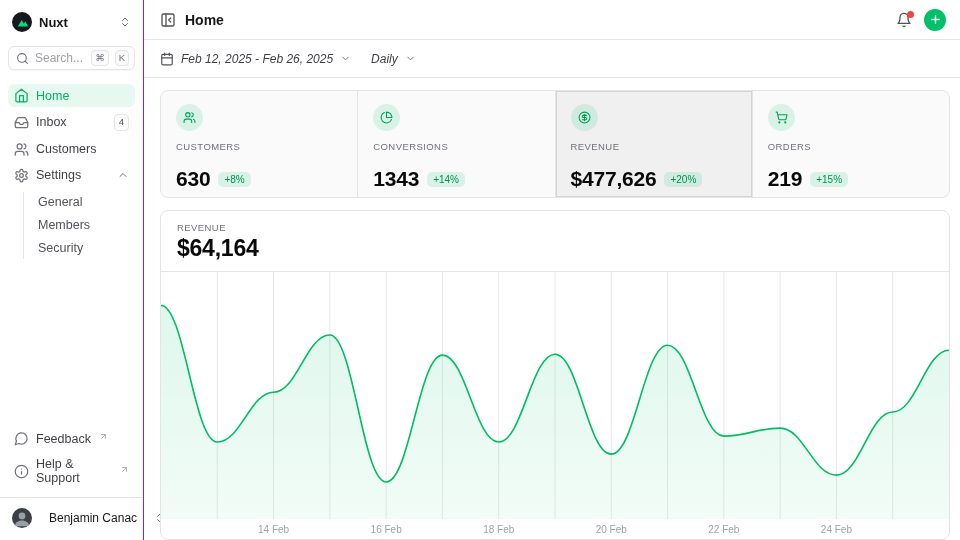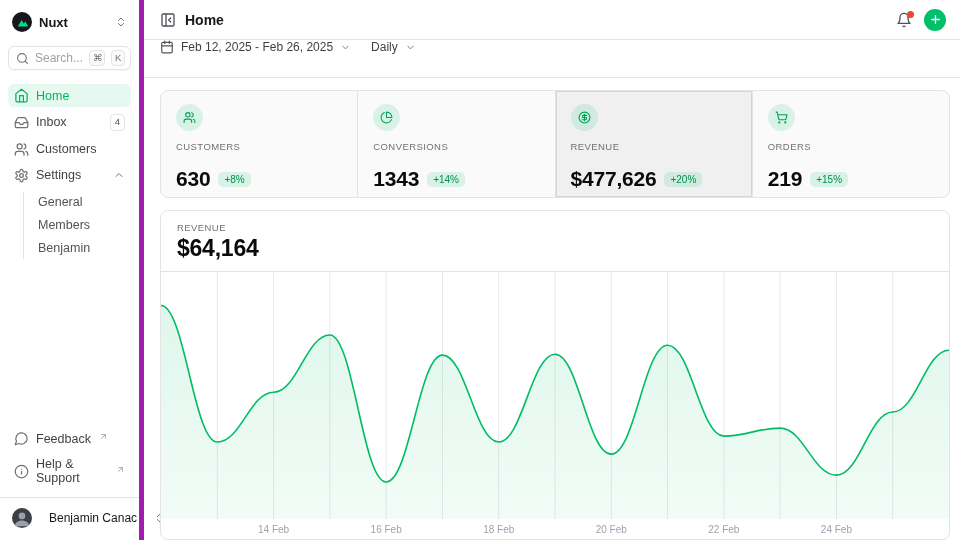--- a/index.html
+++ b/index.html
@@ -6,21 +6,21 @@
   html,body { margin:0; padding:0; }
   body {
     width:960px; height:540px; overflow:hidden;
     font-family:"Liberation Sans","DejaVu Sans",sans-serif;
     color:#18181b; background:#fff; display:flex;
     -webkit-font-smoothing:antialiased;
   }
   svg { display:block; }
 
   
-  .sidebar { width:144px; min-width:144px; border-right:5px solid #a21caf;
+  .sidebar { width:144px; min-width:144px; border-right:1px solid #a21caf;
     display:flex; flex-direction:column; padding:10px 8px 10px; background:#fff; }
   .sb-header { display:flex; align-items:center; gap:7px; padding:2px 4px; margin-bottom:12px; }
   .logo-chip { width:20px; height:20px; border-radius:50%; background:#16181d;
     display:flex; align-items:center; justify-content:center; flex:none; }
   .sb-name { font-size:13px; font-weight:600; flex:1; }
   .icon-updown { color:#71717a; }
 
   .search-box { display:flex; align-items:center; gap:6px; border:1px solid #e4e4e7;
     border-radius:6px; padding:3px 5px 3px 7px; margin:0 0 14px; background:#fff;
     box-shadow:0 1px 1px rgba(0,0,0,.03); }
@@ -55,21 +55,21 @@
   .panel-btn { color:#52525b; display:flex; cursor:pointer; }
   .topbar-title { font-size:14px; font-weight:600; }
   .topbar-right { margin-left:auto; display:flex; align-items:center; gap:12px; }
   .bell-wrap { position:relative; color:#52525b; display:flex; cursor:pointer; }
   .bell-dot { position:absolute; top:-1px; right:-2px; width:7px; height:7px;
     border-radius:50%; background:#f04438; }
   .plus-btn { width:22px; height:22px; border-radius:50%; background:#00c16a; color:#fff;
     display:flex; align-items:center; justify-content:center; cursor:pointer; flex:none; }
 
   .toolbar { height:38px; min-height:38px; border-bottom:1px solid #e4e4e7;
-    display:flex; align-items:flex-start; padding:0 16px; gap:20px; }
+    display:flex; align-items:center; padding:0 16px; gap:20px;font-style:italic; }
   .tb-btn { display:flex; align-items:center; gap:7px; font-size:12px; font-weight:500;
     color:#3f3f46; cursor:pointer; }
   .tb-btn .tb-icon { color:#52525b; display:flex; }
   .tb-btn .chev { color:#71717a; display:flex; }
 
   .content { flex:1; padding:12px 10px 0 16px; display:flex; flex-direction:column; min-height:0; }
 
   
   .stats { display:flex; border:1px solid #e4e4e7; border-radius:8px; overflow:hidden;
     background:#fafafa; height:108px; flex:none; }
@@ -174,21 +174,21 @@
       </span>
     </div>
     <div class="subnav">
       <div class="nav-item">
         <span>General</span>
       </div>
       <div class="nav-item">
         <span>Members</span>
       </div>
       <div class="nav-item">
-        <span>Benjamin</span>
+        <span>Security</span>
       </div>
     </div>
   </nav>
 
   <div class="sb-spacer"></div>
 
   <nav class="nav">
     <div class="nav-item">
       <span class="nv-icon">
         <svg width="15" height="15" viewBox="0 0 24 24" fill="none" stroke="currentColor" stroke-width="2" stroke-linecap="round" stroke-linejoin="round">

